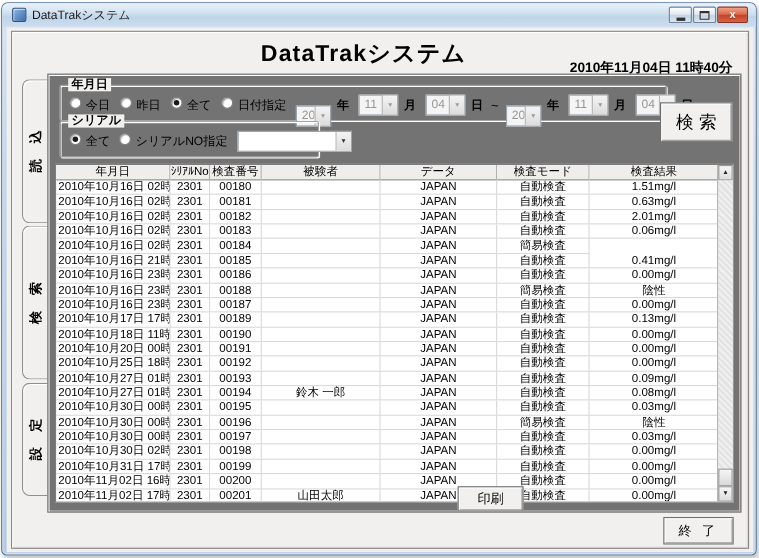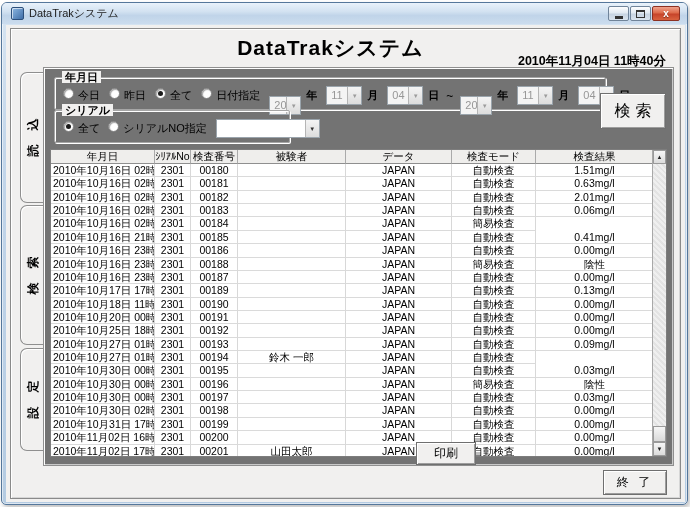--- a/index.html
+++ b/index.html
@@ -383,20 +383,21 @@
                   <div class="cell c5" style="width: 84px;">自動検査</div>
                   <div class="cell c6" style="width: 118px;">0.09mg/l</div>
                 </div>
                 <div class="grow">
                   <div class="cell c0" style="width: 104px;">2010年10月27日 01時13分</div>
                   <div class="cell c1" style="width: 36px;">2301</div>
                   <div class="cell c2" style="width: 47px;">00194</div>
                   <div class="cell c3" style="width: 108px;">鈴木 一郎</div>
                   <div class="cell c4" style="width: 106px;">JAPAN</div>
                   <div class="cell c5" style="width: 84px;">自動検査</div>
+                  <div class="cell c6" style="width: 118px;">0.08mg/l</div>
                 </div>
                 <div class="grow">
                   <div class="cell c0" style="width: 104px;">2010年10月30日 00時52分</div>
                   <div class="cell c1" style="width: 36px;">2301</div>
                   <div class="cell c2" style="width: 47px;">00195</div>
                   <div class="cell c3" style="width: 108px;"></div>
                   <div class="cell c4" style="width: 106px;">JAPAN</div>
                   <div class="cell c5" style="width: 84px;">自動検査</div>
                   <div class="cell c6" style="width: 118px;">0.03mg/l</div>
                 </div>

